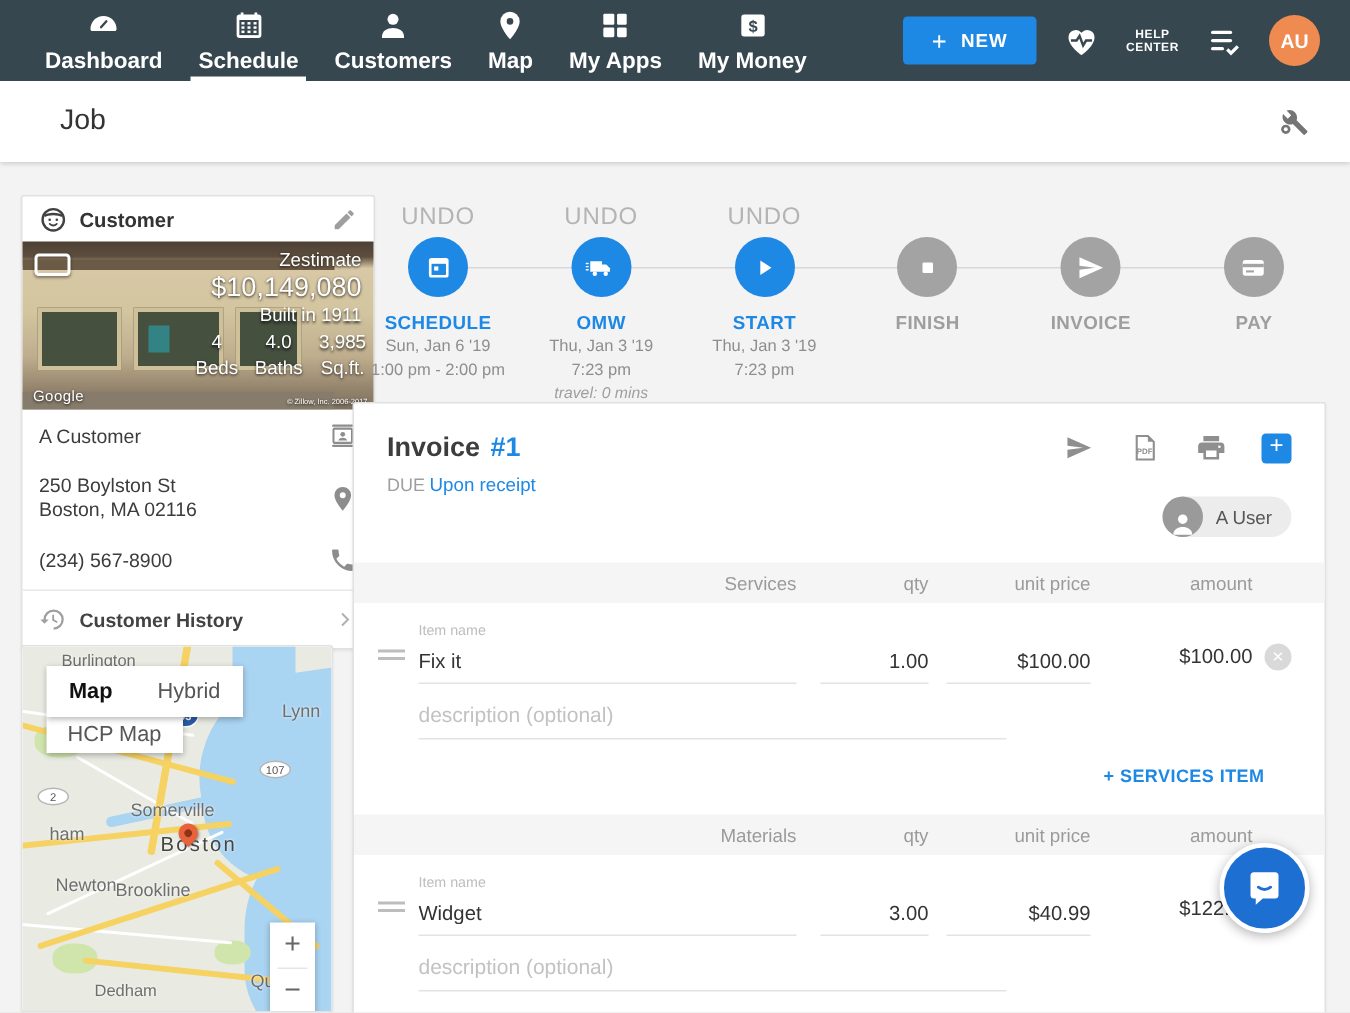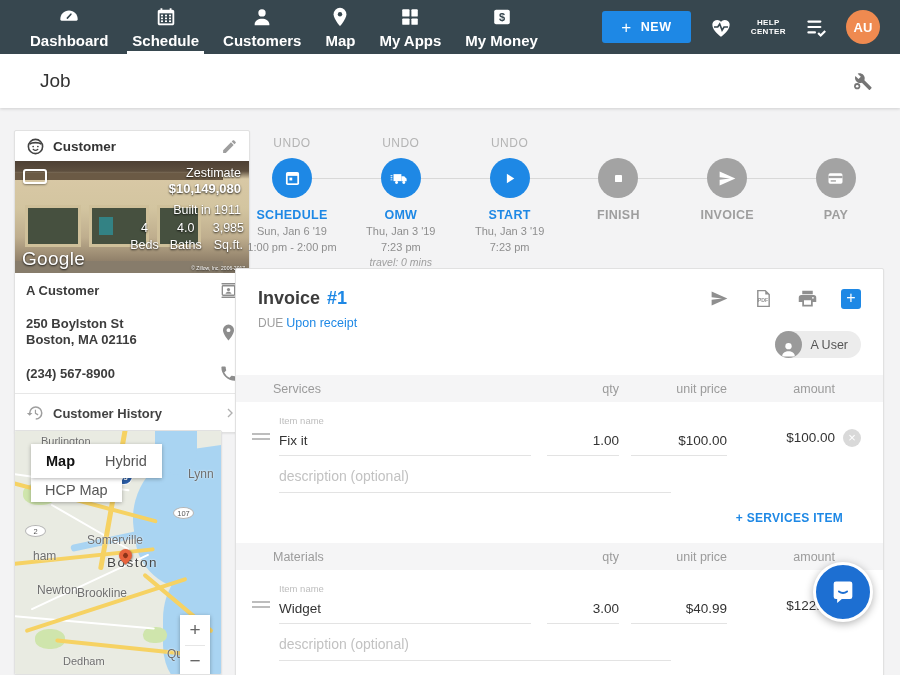--- a/index.html
+++ b/index.html
@@ -32,31 +32,31 @@
   .customer-card { left:14px; top:130px; width:236px; }
   .cust-head { height:30px; display:flex; align-items:center; gap:8px; padding:0 11px; }
   .cust-head svg.face { width:19px; height:19px; }
   .cust-title { flex:1; font-weight:bold; font-size:13.5px; color:#333; }
   .cust-head svg.pencil { width:17px; height:17px; cursor:pointer; }
   .zest { position:relative; height:112px; overflow:hidden; background:linear-gradient(180deg,#4d4034 0%,#5d4e3e 9%,#d8c8a5 16%,#d3c5a0 42%,#bfae8e 68%,#93836c 88%,#7d7262 100%); }
   .zl { position:absolute; } 
   .zwin { background:#46503f; }
   .ztxt { position:absolute; color:#fff; text-shadow:0 1px 2px rgba(0,0,0,.85); white-space:nowrap; }
   .z-label { right:8px; top:5px; font-size:12.5px; }
-  .z-value { right:8px; top:20px; font-size:13px; font-weight:bold;padding-left:38px; }
+  .z-value { right:8px; top:20px; font-size:18px; font-weight:normal;padding-left:38px; }
   .z-built { right:8px; top:42px; font-size:12.5px; }
   .z-stats { position:absolute; right:5px; top:60px; display:flex; gap:11px; }
   .z-stat { text-align:center; }
   .z-stat .v { font-size:12.5px; color:#fff; text-shadow:0 1px 2px rgba(0,0,0,.85); }
   .z-stat .l { font-size:12.5px; color:#fff; text-shadow:0 1px 2px rgba(0,0,0,.85); margin-top:3px; }
-  .z-google { left:7px; bottom:3px; font-size:19px; letter-spacing:.3px; }
+  .z-google { left:7px; bottom:3px; font-size:10px; letter-spacing:.3px; }
   .z-copy { right:4px; bottom:2px; font-size:5px; }
   .sv-rect { position:absolute; left:8px; top:8px; width:24px; height:15px; border:2px solid #fff; border-radius:3px; box-shadow:0 1px 2px rgba(0,0,0,.4); cursor:pointer; }
   .cust-row { display:flex; align-items:center; gap:8px; padding:8px 11px; }
-  .cust-row .txt { flex:1; font-size:13px; color:#3c3c3c; line-height:16px;font-weight:bold; }
+  .cust-row .txt { flex:1; font-size:13px; color:#3c3c3c; line-height:16px; }
   .cust-row svg { width:19px; height:19px; flex:none; cursor:pointer; }
   .cust-div { height:1px; background:#e7e7e7; margin-top:2px; }
   .hist-row { display:flex; align-items:center; gap:9px; padding:10px 11px; cursor:pointer; }
   .hist-row svg.hist { width:18px; height:18px; }
   .hist-row .txt { flex:1; font-size:13px; font-weight:bold; color:#424242; }
   .hist-row svg.chev { width:16px; height:16px; }
 
   
   .map-card { left:14px; top:430px; width:208px; height:245px; overflow:hidden; }
   .map-canvas { position:absolute; inset:0; background:#e9ebe2; overflow:hidden; }
@@ -76,21 +76,21 @@
   .hcp-btn { position:absolute; left:16px; top:47px; background:#fff; height:24px; padding:0 14px; display:flex; align-items:center; font-size:14.5px; color:#565656; box-shadow:0 1px 4px rgba(0,0,0,.3); cursor:pointer; z-index:2; }
   .zoomctl { position:absolute; left:165px; top:184px; width:30px; background:#fff; box-shadow:0 1px 4px rgba(0,0,0,.3); z-index:3; }
   .zbtn { height:30px; display:flex; align-items:center; justify-content:center; font-size:19px; color:#666; cursor:pointer; }
   .zdiv { height:1px; background:#e6e6e6; margin:0 5px; }
 
   
   .timeline { position:absolute; left:240px; top:136px; width:648px; height:125px; }
   .tl-line { position:absolute; left:50px; right:50px; top:42px; height:1px; background:#d8d8d8; }
   .tl-steps { position:relative; display:flex; justify-content:space-between; }
   .tl-step { width:104px; display:flex; flex-direction:column; align-items:center; }
-  .tl-undo { height:14px; margin-bottom:8px; font-size:12px; color:#b4b4b4; letter-spacing:.5px; cursor:pointer; }
+  .tl-undo { height:14px; margin-bottom:8px; font-size:16px; color:#b4b4b4; letter-spacing:.5px; cursor:pointer; }
   .tl-circle { width:40px; height:40px; border-radius:50%; display:flex; align-items:center; justify-content:center; cursor:pointer; }
   .tl-circle svg { width:21px; height:21px; }
   .tl-step.done .tl-circle { background:#1e88e5; }
   .tl-step.pending .tl-circle { background:#a3a3a3; }
   .tl-label { margin-top:10px; font-size:12.5px; font-weight:bold; letter-spacing:.3px; }
   .tl-step.done .tl-label { color:#1e88e5; }
   .tl-step.pending .tl-label { color:#9e9e9e; }
   .tl-date, .tl-time { margin-top:3px; font-size:11px; color:#8e8e8e; line-height:13px; text-align:center; }
   .tl-note { margin-top:2px; font-size:10.5px; font-style:italic; color:#9e9e9e; }
 
@@ -103,21 +103,21 @@
   .inv-icons { margin-left:auto; display:flex; align-items:center; gap:23px; }
   .inv-icons svg { width:21px; height:21px; cursor:pointer; }
   .plus-btn { width:20px; height:20px; background:#1e88e5; border-radius:3px; color:#fff; font-size:16px; line-height:18px; text-align:center; cursor:pointer; }
   .inv-due { margin-top:7px; font-size:12px; color:#9e9e9e; }
   .inv-due .due-val { color:#1e88e5; font-size:12.5px; margin-left:3px; cursor:pointer; }
   .user-pill { position:absolute; right:22px; top:62px; display:flex; align-items:center; gap:8px; background:#ececec; border-radius:14px; height:27px; padding-right:13px; font-size:12.5px; color:#555; }
   .user-avatar { width:27px; height:27px; border-radius:50%; background:#9a9a9a; display:flex; align-items:flex-end; justify-content:center; overflow:hidden; }
   .user-avatar svg { width:19px; height:19px; }
 
   .sec-head { display:flex; align-items:center; background:#f5f5f6; height:27px; padding:0 22px 0 37px; font-size:12.5px; color:#9b9b9b; }
-  .sec-name { flex:1; }
+  .sec-name { flex:1;text-align:right; }
   .col { text-align:right; }
   .col-qty { width:72px; margin-left:16px; }
   .col-price { width:96px; margin-left:12px; }
   .col-amount { width:96px; margin-left:12px; }
   .col-x { width:26px; }
 
   .item-block { padding:13px 22px 0 16px; }
   .item-row { display:flex; align-items:flex-end; }
   .handle { width:18px; margin:0 9px 13px 0; cursor:grab; }
   .handle i { display:block; height:2px; background:#bdbdbd; margin:3px 0; }

